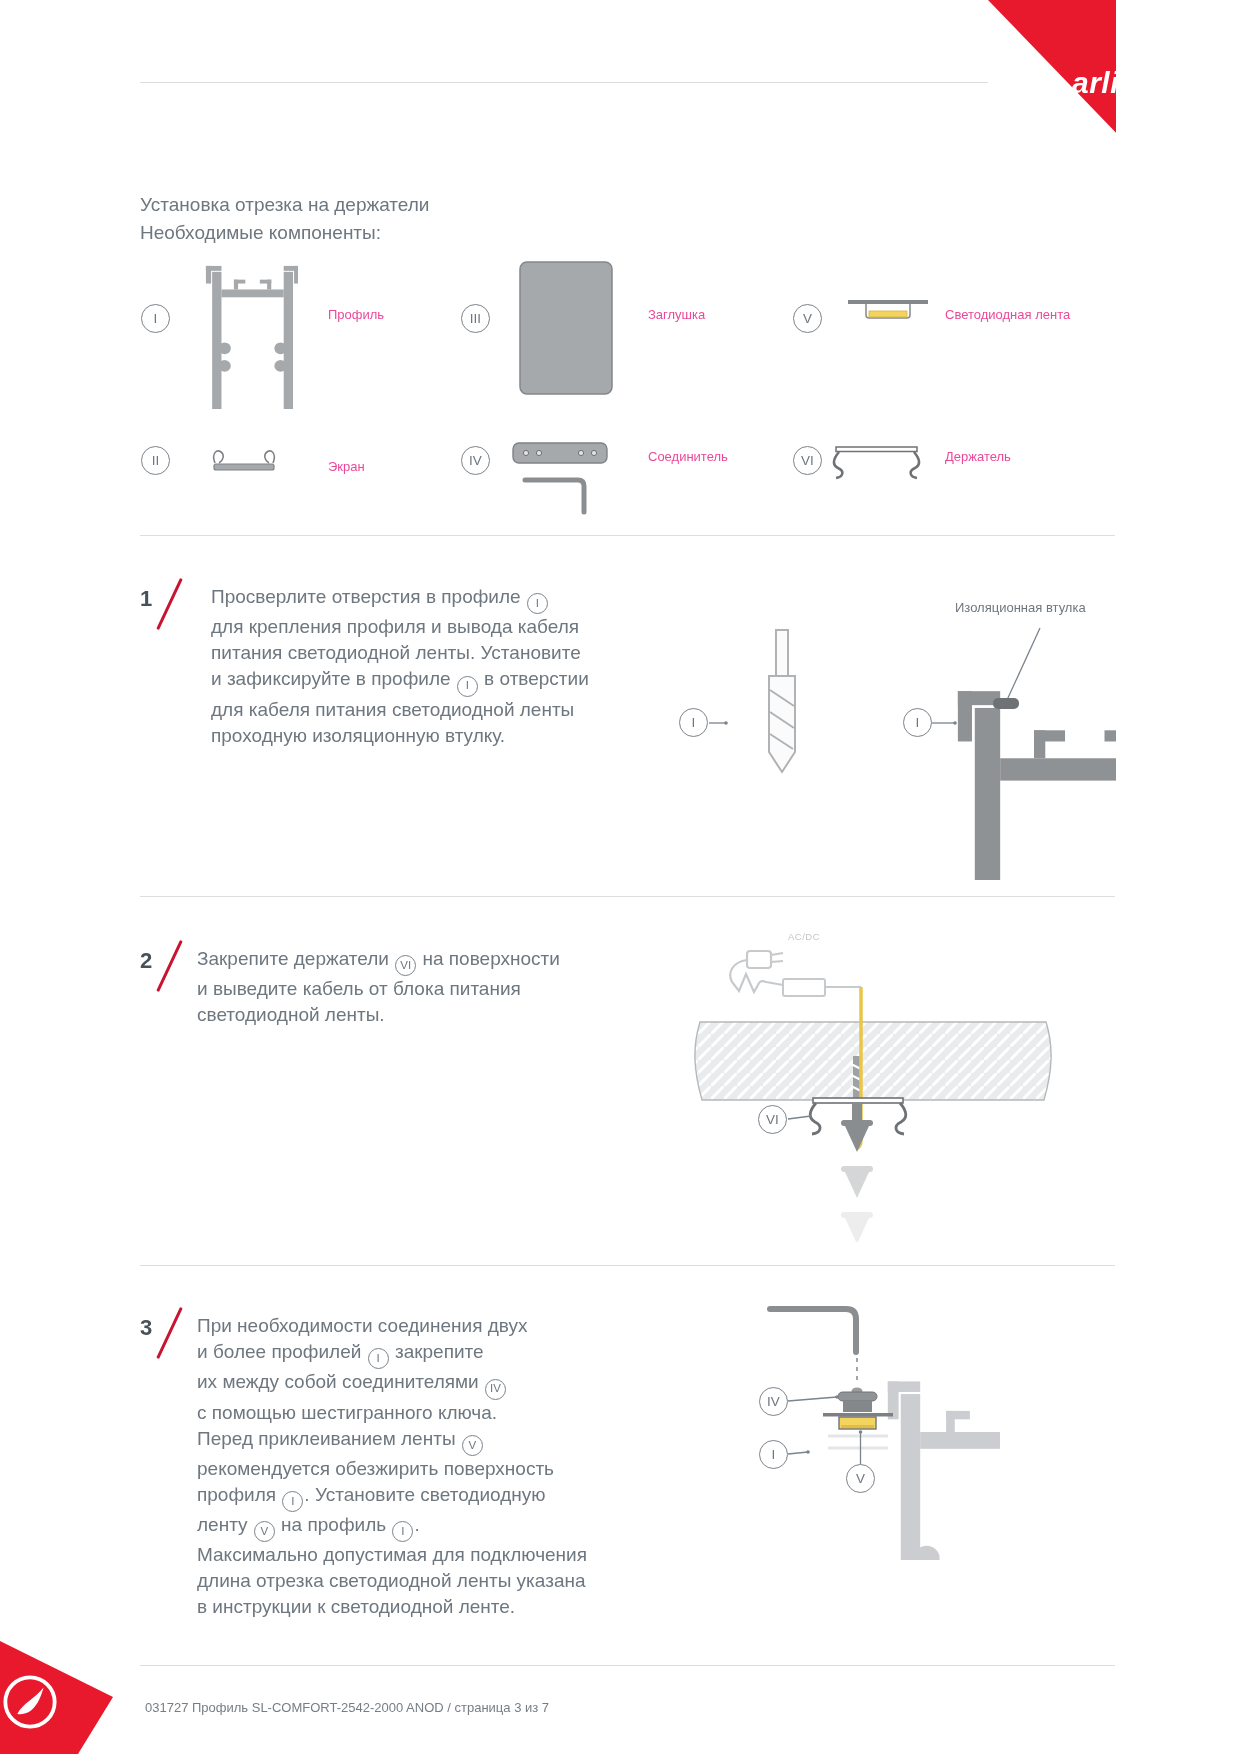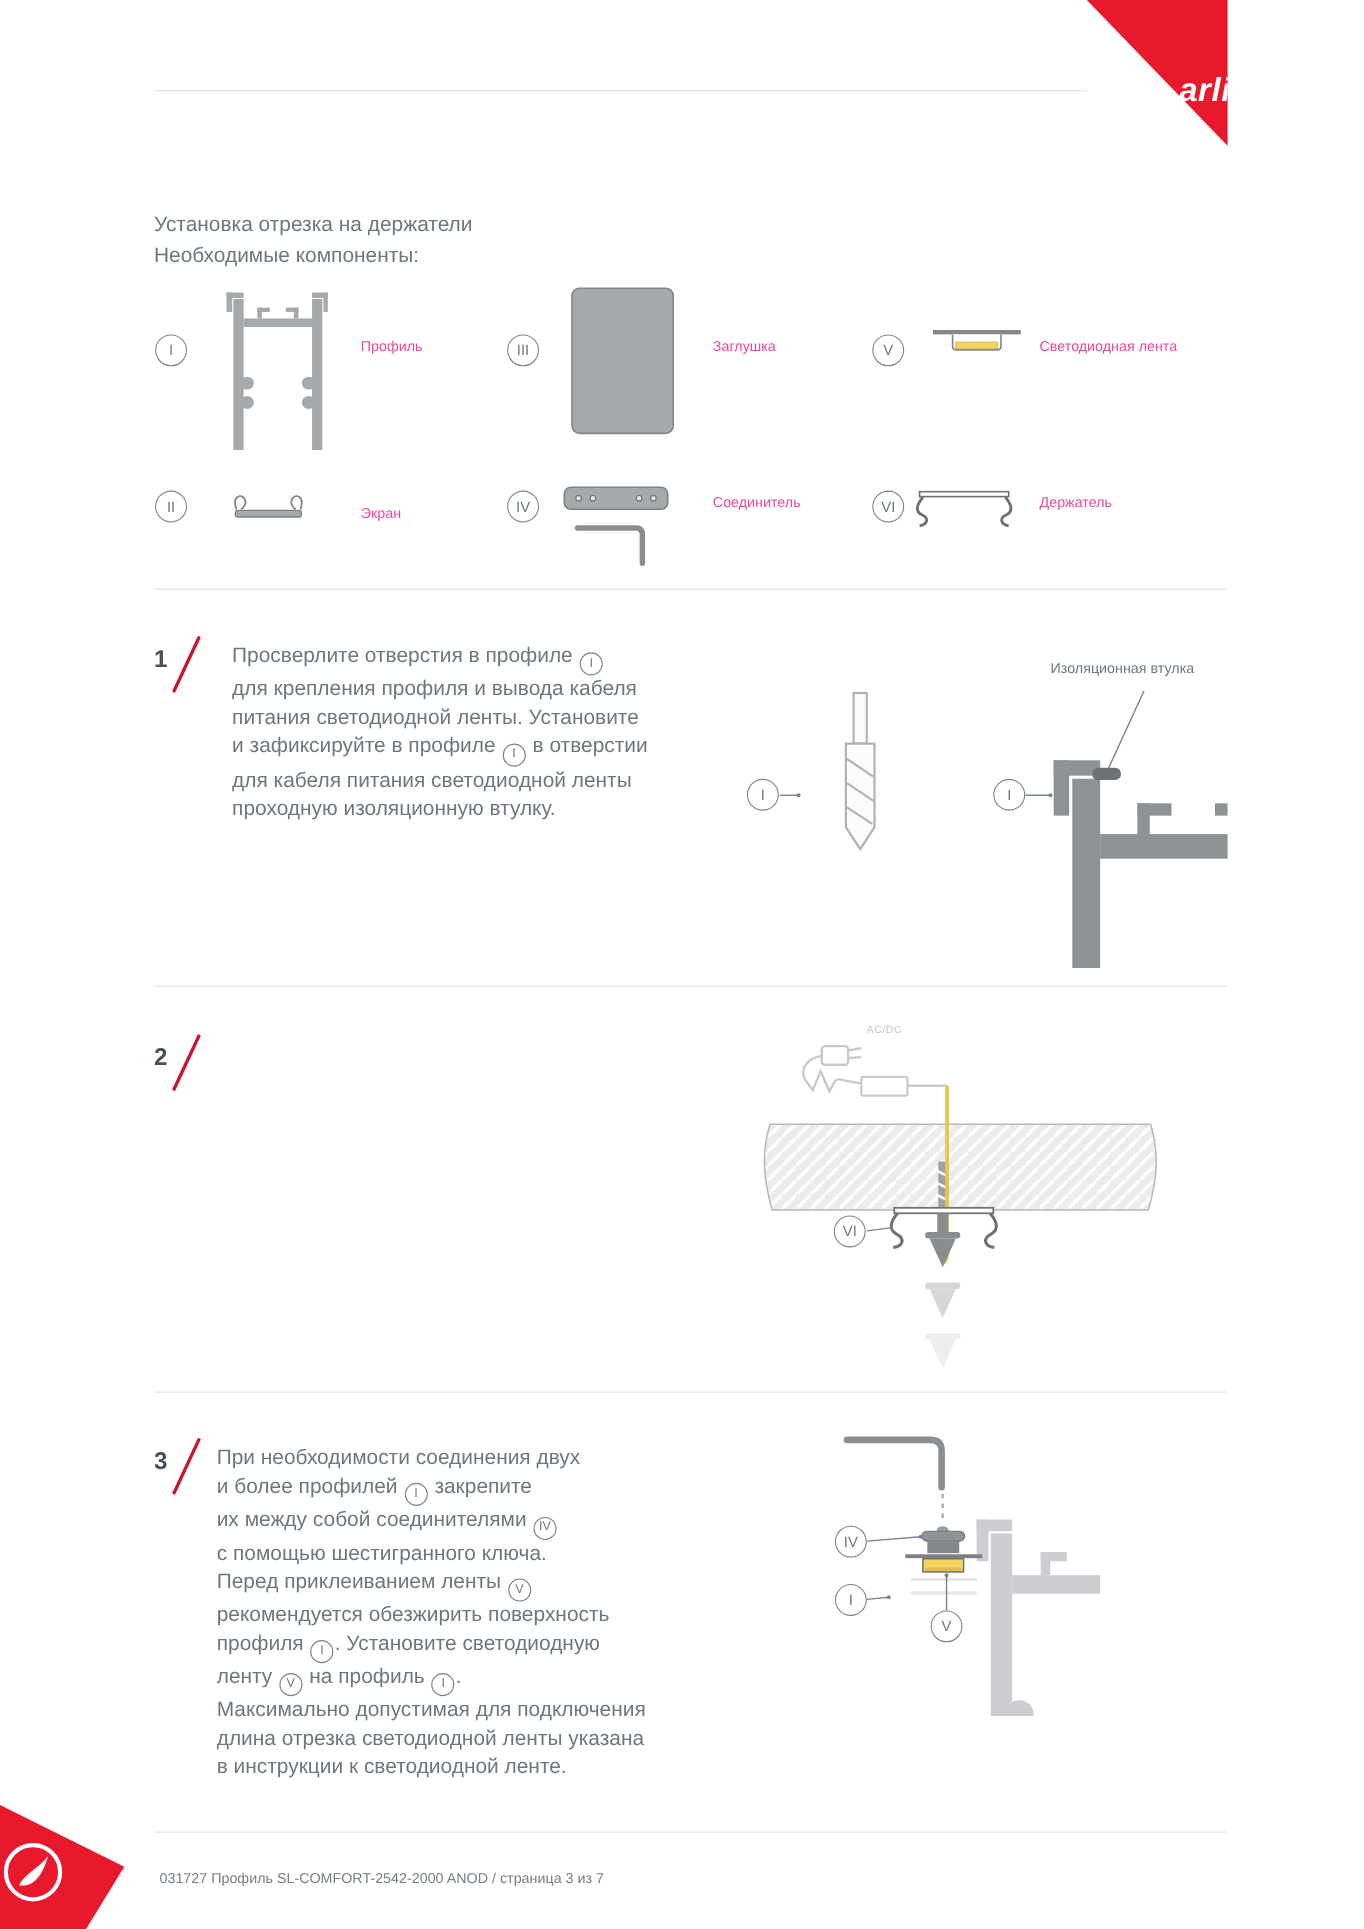--- a/index.html
+++ b/index.html
@@ -146,20 +146,23 @@
     <line x1="440" y1="88" x2="407" y2="160" stroke="#7b838c" stroke-width="1.3"></line>
     <rect x="393" y="158" width="26" height="11" rx="5" fill="#6f7275"></rect>
   </svg>
   <div class="abs callout" style="left:938px;top:600px;">Изоляционная втулка</div>
   <div class="abs circle29" style="left:679px;top:708px;">I</div>
   <div class="abs circle29" style="left:903px;top:708px;">I</div>
 
   <div class="abs divider" style="left:140px;top:896px;width:975px;"></div>
   <div class="abs stepnum" style="left:140px;top:948px;">2</div>
   <div class="abs slash" style="left:168px;top:938px;"></div>
+  <div class="abs steptext" style="left:197px;top:946px;width:410px;">Закрепите держатели <span class="tok">VI</span> на поверхности
+и выведите кабель от блока питания
+светодиодной ленты.</div>
 
   <svg class="abs" style="left:620px;top:930px;" width="480" height="312" viewBox="0 0 480 312">
     <g stroke="#c7cacc" stroke-width="2.2" fill="none">
       <rect x="127" y="21" width="24" height="17" rx="3"></rect>
       <path d="M151,25 L163,23 M151,32 L163,31"></path>
       <path d="M127,30 C113,32 107,42 112,52 L119,61 L126,44 L134,62 L139,53 Q141,50 146,52 L163,55"></path>
     </g>
     <rect x="163" y="49" width="42" height="17" rx="2" fill="#fff" stroke="#c7cacc" stroke-width="2"></rect>
     <line x1="205" y1="57" x2="241" y2="57" stroke="#c7cacc" stroke-width="2.2"></line>
     <path d="M80,92 L426,92 C434,118 432,142 424,170 L82,170 C74,142 72,118 80,92 Z" fill="url(#hatch)" stroke="#b5b8ba" stroke-width="1.4"></path>

